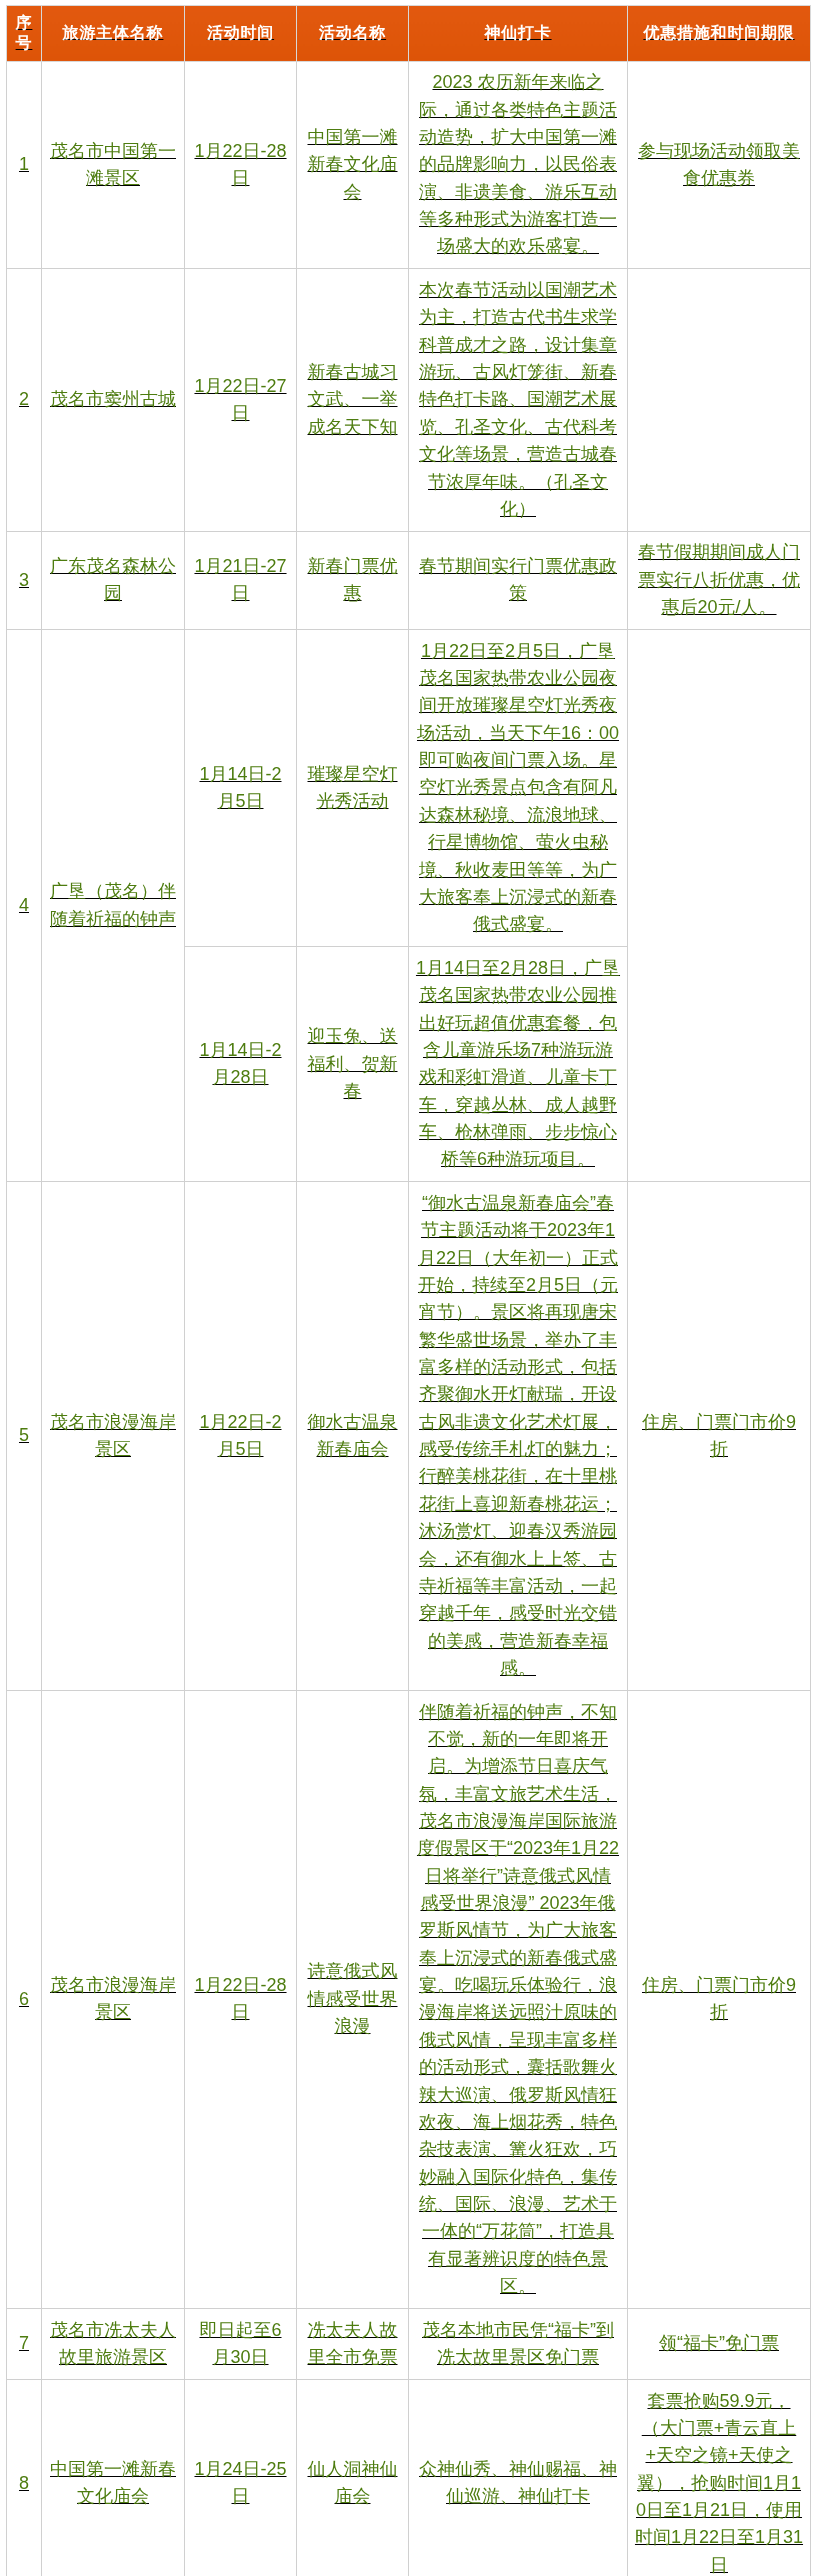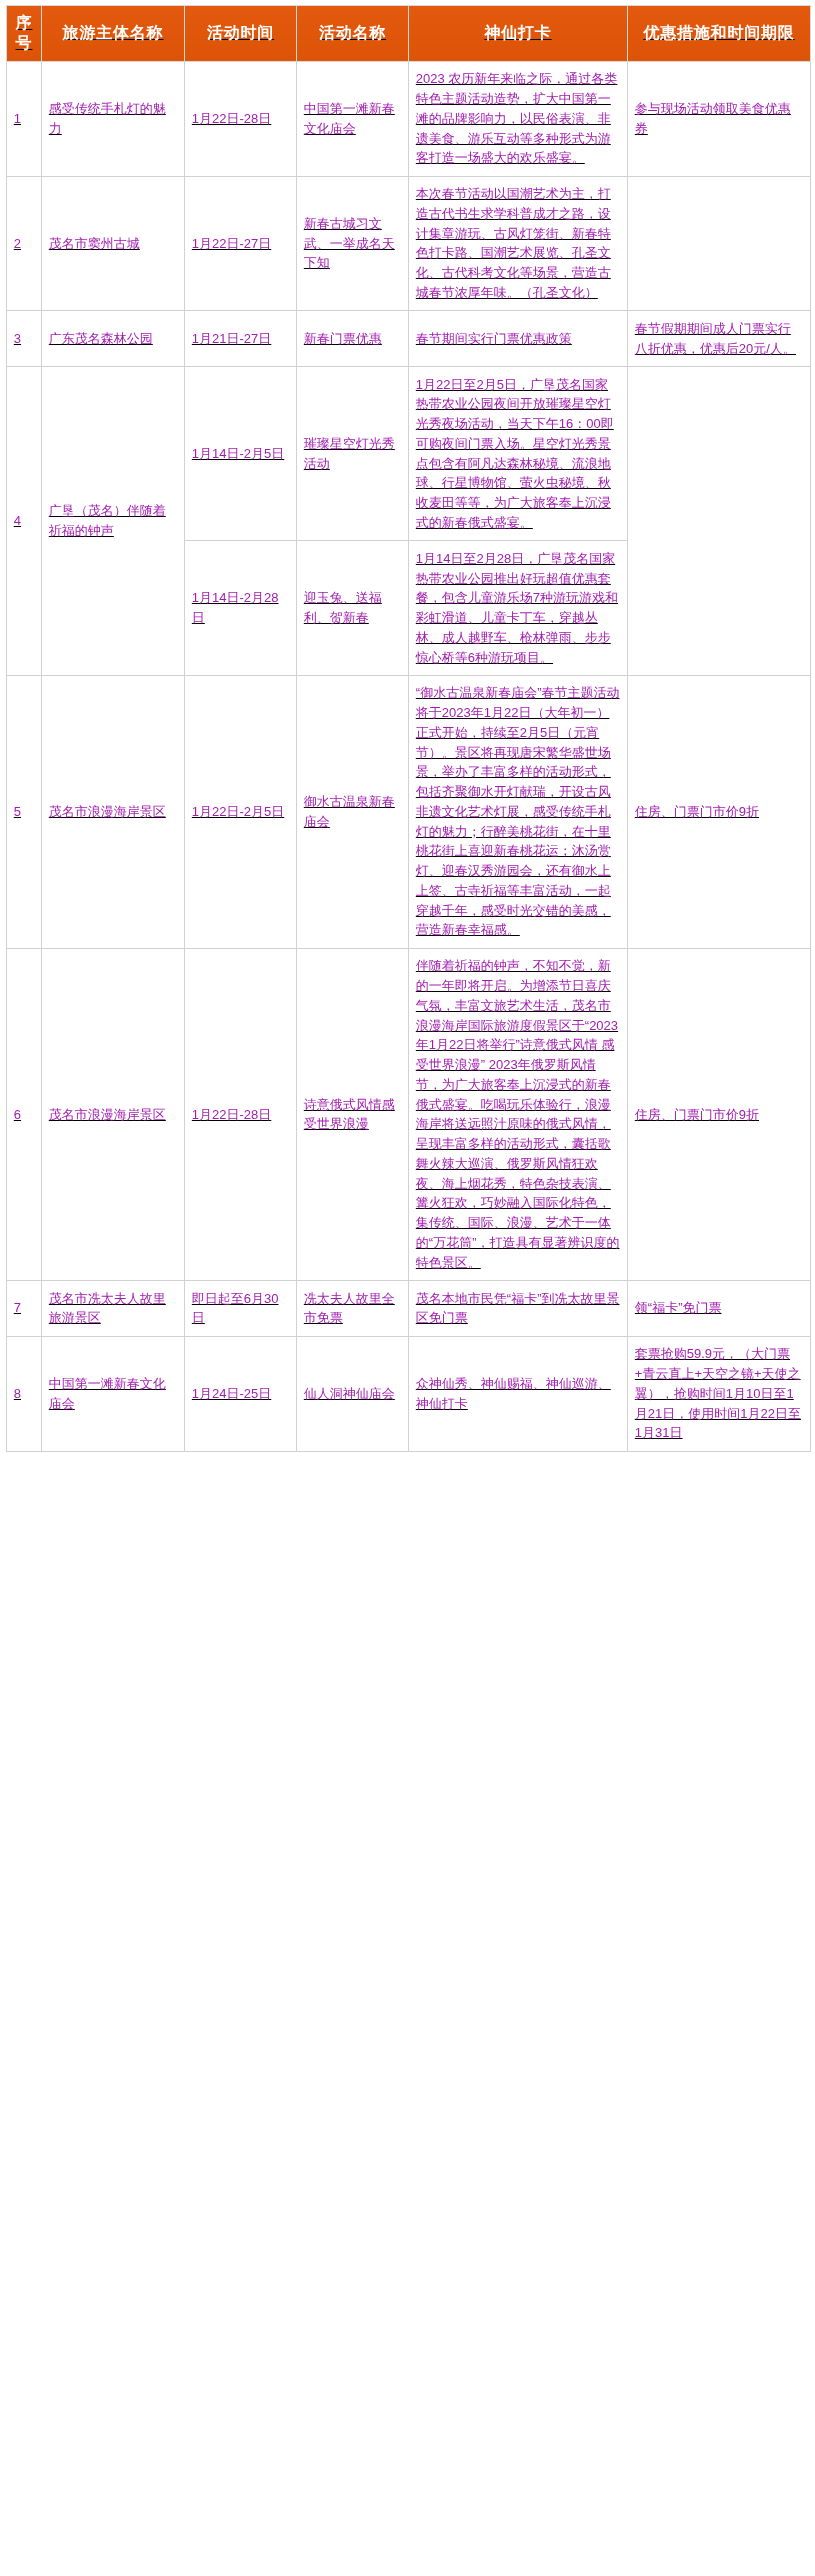--- a/index.html
+++ b/index.html
@@ -38,27 +38,27 @@
     font-weight: bold;
     letter-spacing: 0.8px;
     padding: 7.6px 3px;
     border: 0.8px solid #d8d8d8;
     text-align: center;
     vertical-align: middle;
     line-height: 1.25;
   }
   table.tour-table td {
     border: 0.8px solid #d0d0d0;
-    font-size: 13px;
-    color: #a21caf;
+    font-size: 18px;
+    color: #4d7c0f;
     line-height: 1.52;
     padding: 7.6px 6.8px;
     vertical-align: middle;
     word-break: break-all;
-    text-align: left;
+    text-align: center;
   }
   td.seq {
     text-align: center;
     font-size: 16px;
     vertical-align: middle;
   }
   td.content {
     vertical-align: top;
     text-align: justify;
     text-justify: inter-ideograph;
@@ -91,21 +91,21 @@
         <th>活动时间</th>
         <th>活动名称</th>
         <th>神仙打卡</th>
         <th>优惠措施和时间期限</th>
       </tr>
     </thead>
     <tbody>
 
       <tr>
         <td class="seq" rowspan="1">1</td>
-        <td class="mid-left">感受传统手札灯的魅力</td>
+        <td class="mid-left">茂名市中国第一滩景区</td>
         <td class="mid-left">1月22日-28日</td>
         <td class="mid-left">中国第一滩新春文化庙会</td>
         <td class="content">2023 农历新年来临之际，通过各类特色主题活动造势，扩大中国第一滩的品牌影响力，以民俗表演、非遗美食、游乐互动等多种形式为游客打造一场盛大的欢乐盛宴。</td>
         <td class="policy">参与现场活动领取美食优惠券</td>
       </tr>
 
       <tr>
         <td class="seq">2</td>
         <td class="mid-left">茂名市窦州古城</td>
         <td class="mid-left">1月22日-27日</td>

